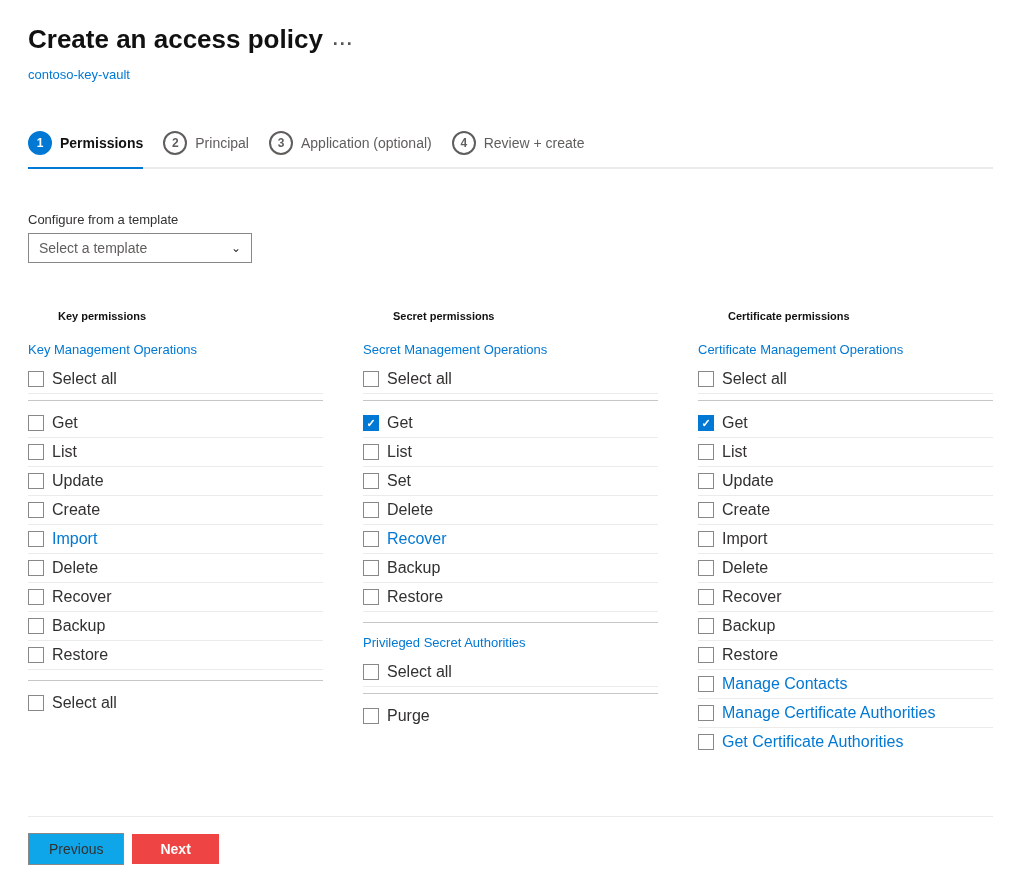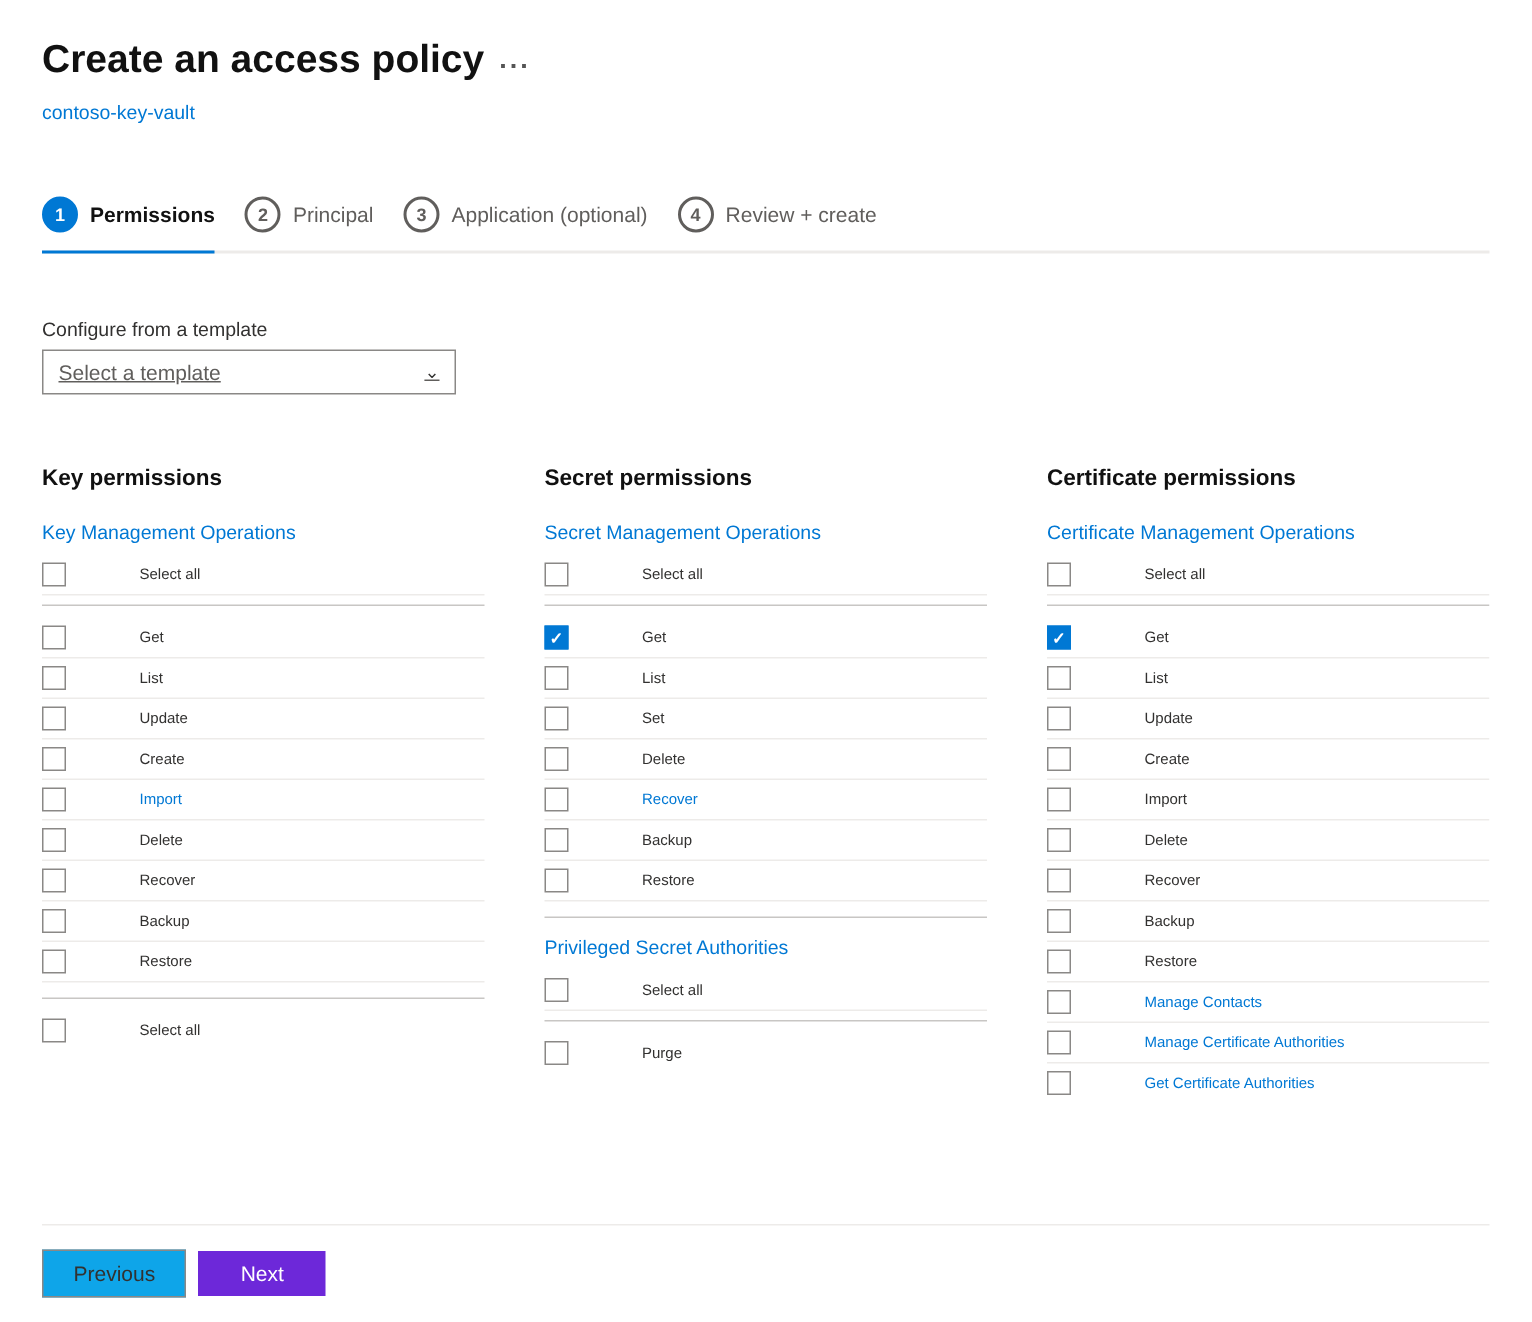--- a/index.html
+++ b/index.html
@@ -107,26 +107,25 @@
       color: #323130;
       margin-bottom: 6px;
     }
 
     .template-dropdown {
       display: flex;
       align-items: center;
       justify-content: space-between;
       border: 1px solid #8a8886;
       padding: 6px 10px;
-      width: 276px;
+      width: 224px;
       cursor: pointer;
       background: #fff;
       color: #605e5c;
       font-size: 14px;
-      text-decoration: underline;
     }
 
     .dropdown-chevron {
       font-size: 12px;
       color: #323130;
     }
 
     .permissions-grid {
       display: grid;
       grid-template-columns: 1fr 1fr 1fr;
@@ -135,25 +134,26 @@
       flex: 1;
       overflow: hidden;
     }
 
     .perm-column {
       display: flex;
       flex-direction: column;
     }
 
     .perm-column-title {
-      font-size: 15px;
+      font-size: 11px;
       font-weight: 700;
       color: #111;
       margin-bottom: 16px;
       padding-bottom: 0;
+      margin-left: 30px;
     }
 
     .section-header {
       color: #0078d4;
       font-size: 13px;
       margin-bottom: 8px;
       margin-top: 4px;
     }
 
     .checkbox-row {
@@ -162,24 +162,23 @@
       gap: 8px;
       padding: 5px 0;
       border-bottom: 1px solid #edebe9;
     }
 
     .checkbox-row:last-child {
       border-bottom: none;
     }
 
     .checkbox-row label {
-      font-size: 10px;
+      font-size: 16px;
       color: #323130;
       cursor: pointer;
-      margin-left: 41px;
     }
 
     .checkbox-row label.blue {
       color: #0078d4;
     }
 
     .cb {
       width: 16px;
       height: 16px;
       border: 1px solid #8a8886;
@@ -222,26 +221,26 @@
       padding: 7px 20px;
       border: 1px solid #8a8886;
       background: #0ea5e9;
       color: #323130;
       font-size: 14px;
       cursor: pointer;
     }
 
     .btn-next {
       padding: 7px 28px;
-      background: #6d28d9;
+      background: #ef4444;
       color: #fff;
       border: none;
       font-size: 14px;
       cursor: pointer;
-      font-weight: 400;
+      font-weight: 700;
     }
   </style>
 </head>
 <body>
 
 <div class="page-container">
 
   <div>
     <div class="page-title">
       <span>Create an access policy</span>

